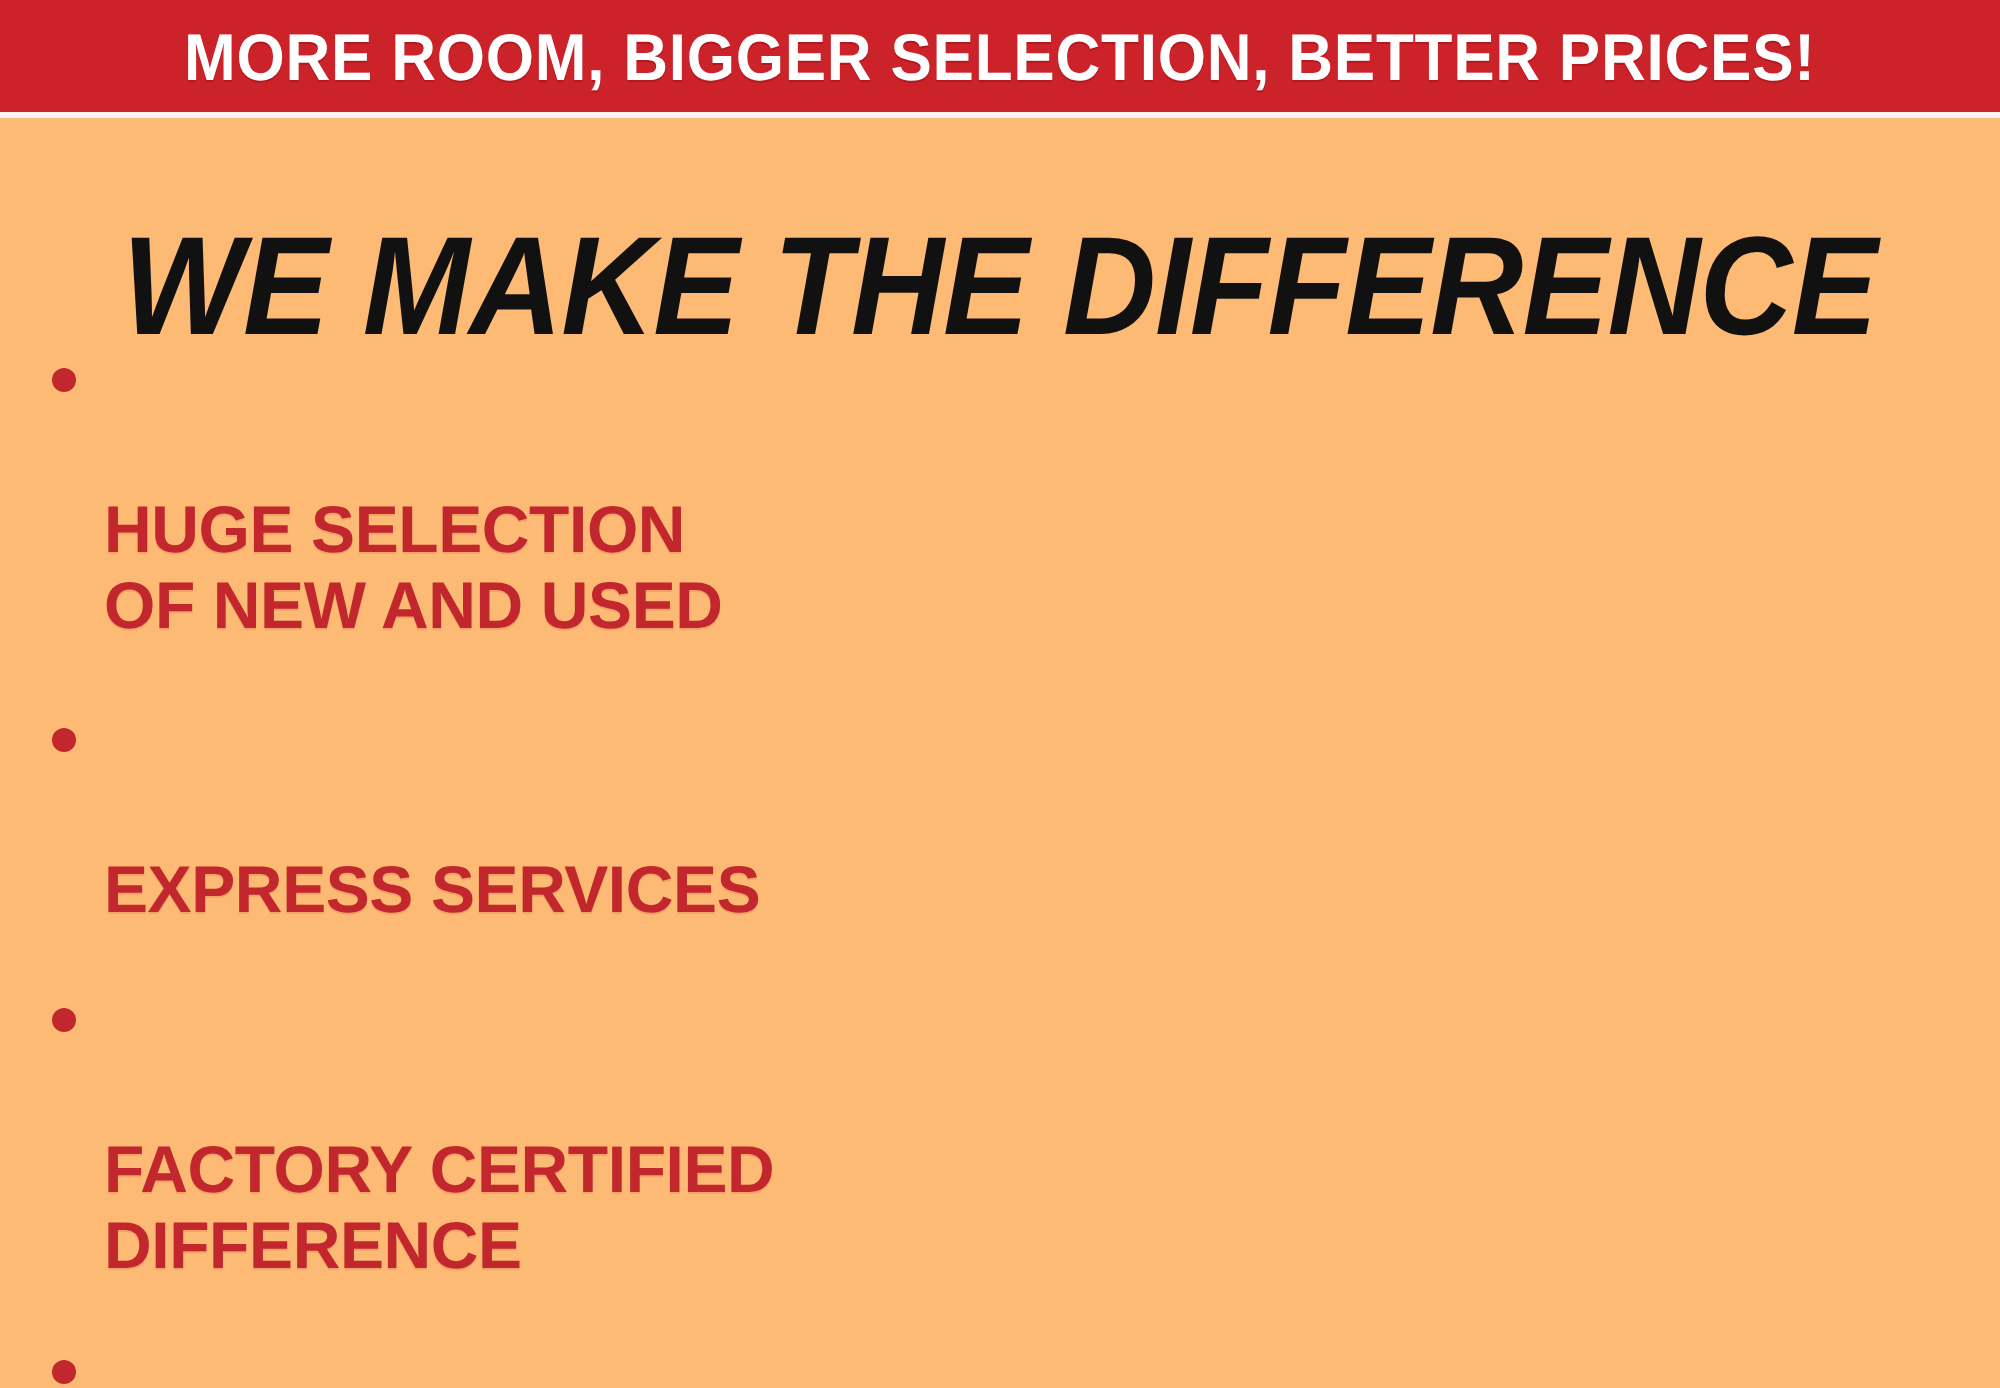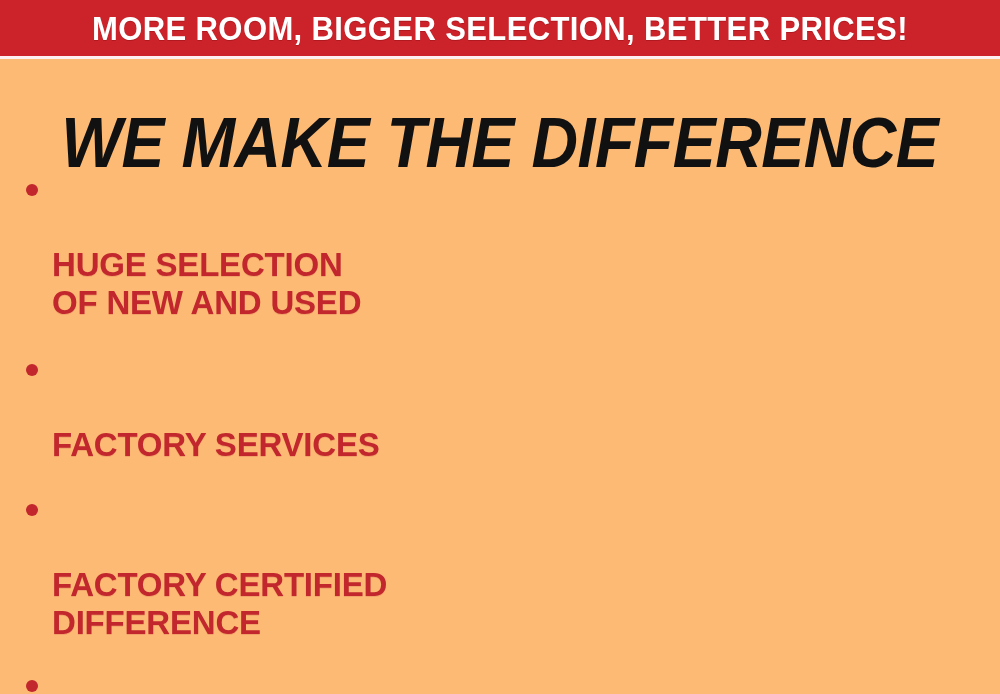--- a/index.html
+++ b/index.html
@@ -165,21 +165,21 @@
 
     <div class="col col-left">
       <ul class="bullets">
         <li class="bullet">
           <span class="dot"></span>
           <span>HUGE SELECTION
 OF NEW AND USED</span>
         </li>
         <li class="bullet">
           <span class="dot"></span>
-          <span>FACTORY SERVICES</span>
+          <span>EXPRESS SERVICES</span>
         </li>
         <li class="bullet">
           <span class="dot"></span>
           <span>FACTORY CERTIFIED
 DIFFERENCE</span>
         </li>
         <li class="bullet">
           <span class="dot"></span>
           
         </li>

